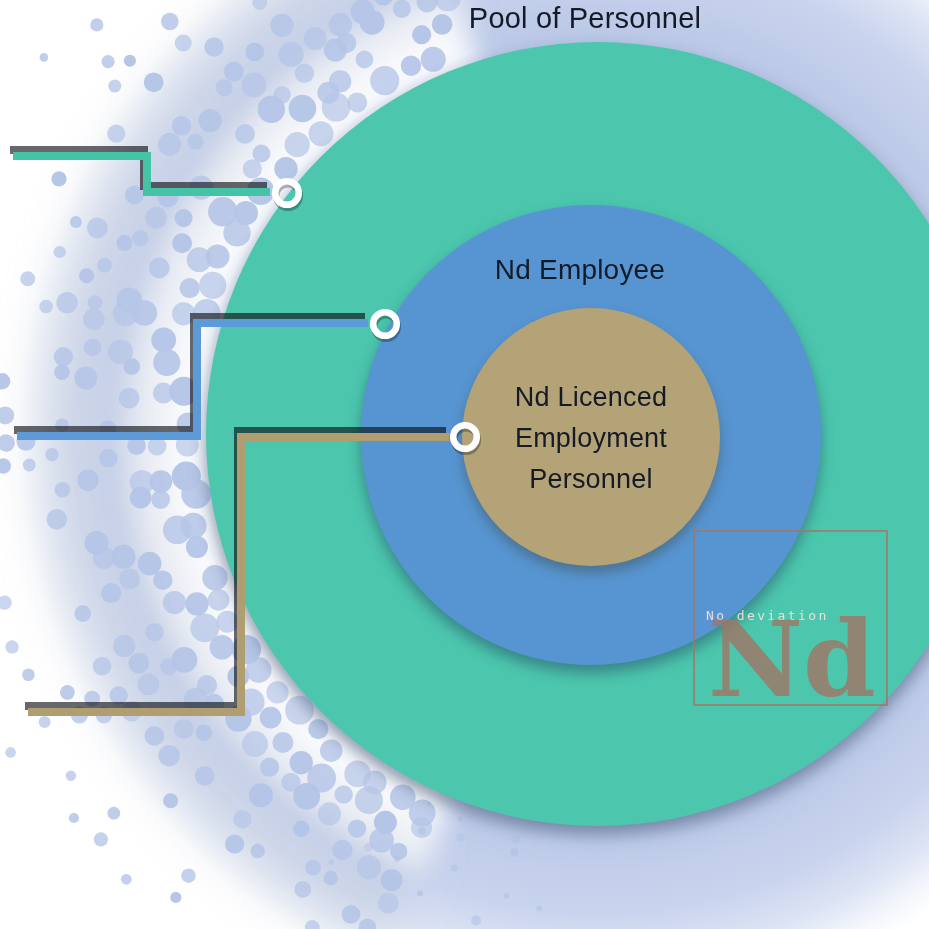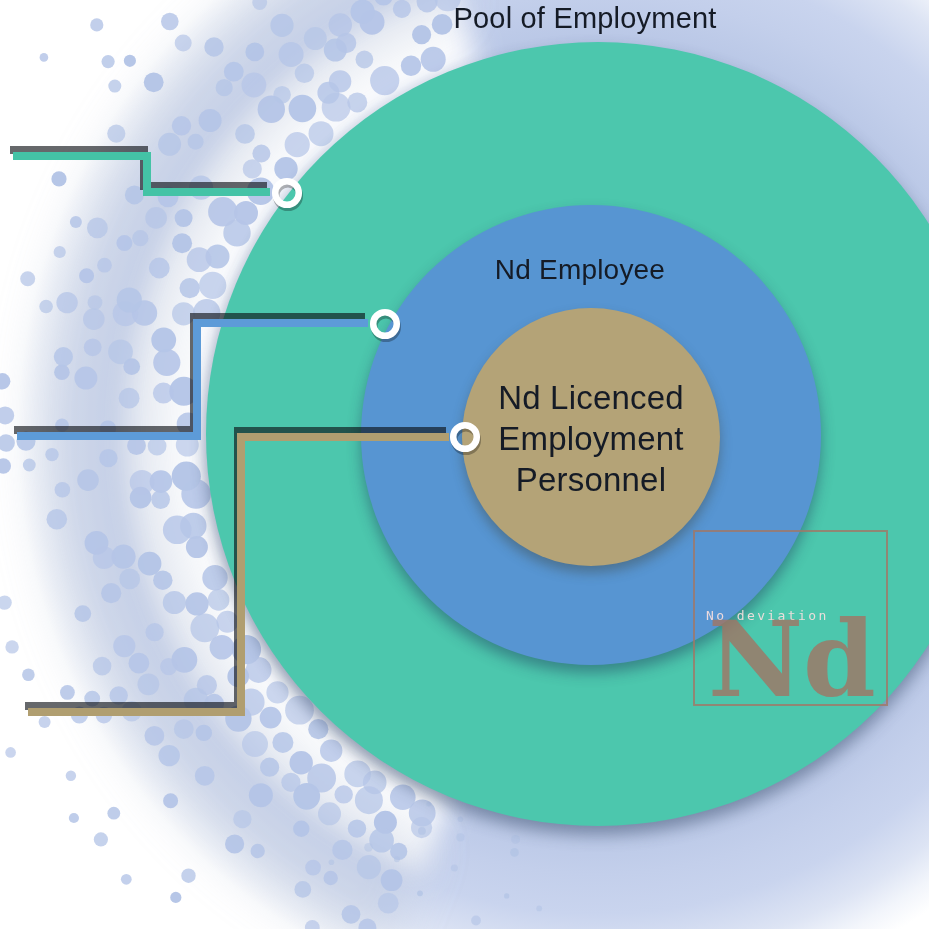--- a/index.html
+++ b/index.html
@@ -44,21 +44,21 @@
   .marker-shadow{fill:none;stroke:rgba(0,0,0,.28);stroke-width:6.5;}
 
   
   .lbl{
     position:absolute;transform:translateX(-50%);white-space:nowrap;
     color:#151b26;letter-spacing:.2px;
   }
   .lbl-pool{left:585px;top:2px;font-size:29px;}
   .lbl-direct{left:586px;top:126px;font-size:29px;}
   .lbl-emp{left:580px;top:254px;font-size:28px;text-align:right;}
-  .lbl-lic{left:591px;top:377px;font-size:33px;line-height:41px;text-align:center;}
+  .lbl-lic{left:591px;top:377px;font-size:27px;line-height:41px;text-align:center;}
   .lbl-lic span{display:block;}
 
   
   .logo{
     position:absolute;left:693px;top:530px;width:195px;height:176px;
     border:2px solid rgba(161,119,101,.8);
   }
   .logo-tagline{
     position:absolute;left:11px;top:76px;
     font-family:"DejaVu Sans Mono", monospace;font-size:13px;
@@ -342,21 +342,21 @@
       <circle class="marker" cx="385" cy="324" r="11.8"></circle>
     </g>
     <g>
       <path class="cshadow" transform="translate(-3,-6)" d="M28 712 L241 712 L241 437 L449 437"></path>
       <path class="cline line-tan" d="M28 712 L241 712 L241 437 L449 437"></path>
       <circle class="marker-shadow" cx="466" cy="440" r="11.8"></circle>
       <circle class="marker" cx="465" cy="437" r="11.8"></circle>
     </g>
   </svg>
 
-  <div class="lbl lbl-pool">Pool of Employment</div>
+  <div class="lbl lbl-pool">Pool of Personnel</div>
   <div class="lbl lbl-emp">Nd Employee</div>
   <div class="lbl lbl-lic">
     <span>Nd Licenced</span>
     <span>Employment</span>
     <span>Personnel</span>
   </div>
 
   <div class="logo">
     <span class="logo-tagline">No deviation</span>
     <span class="logo-symbol">Nd</span>

